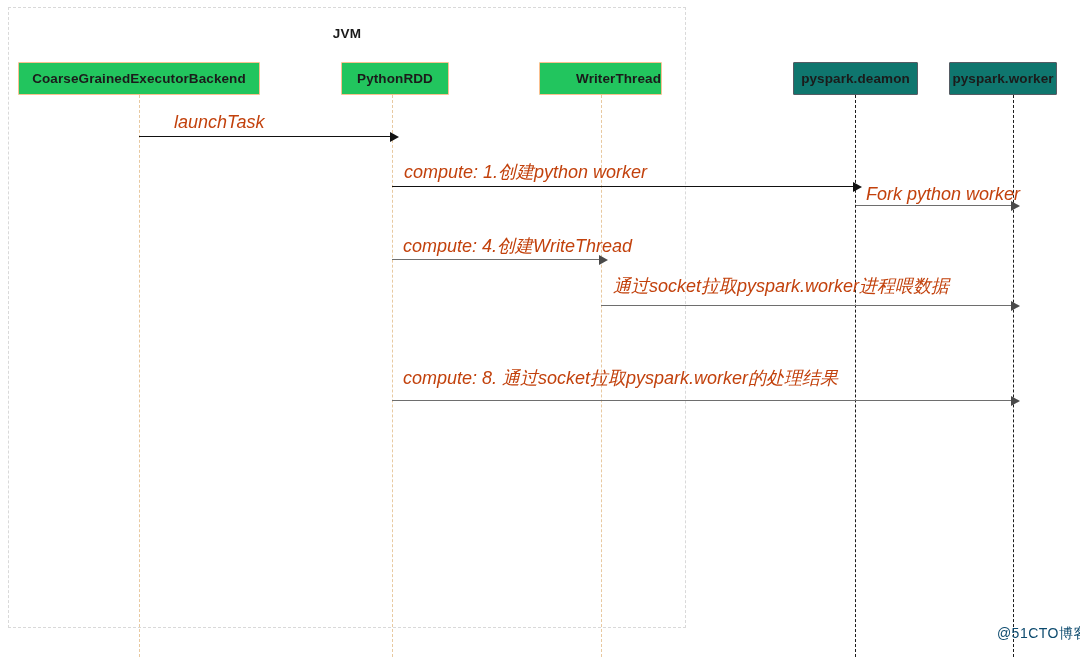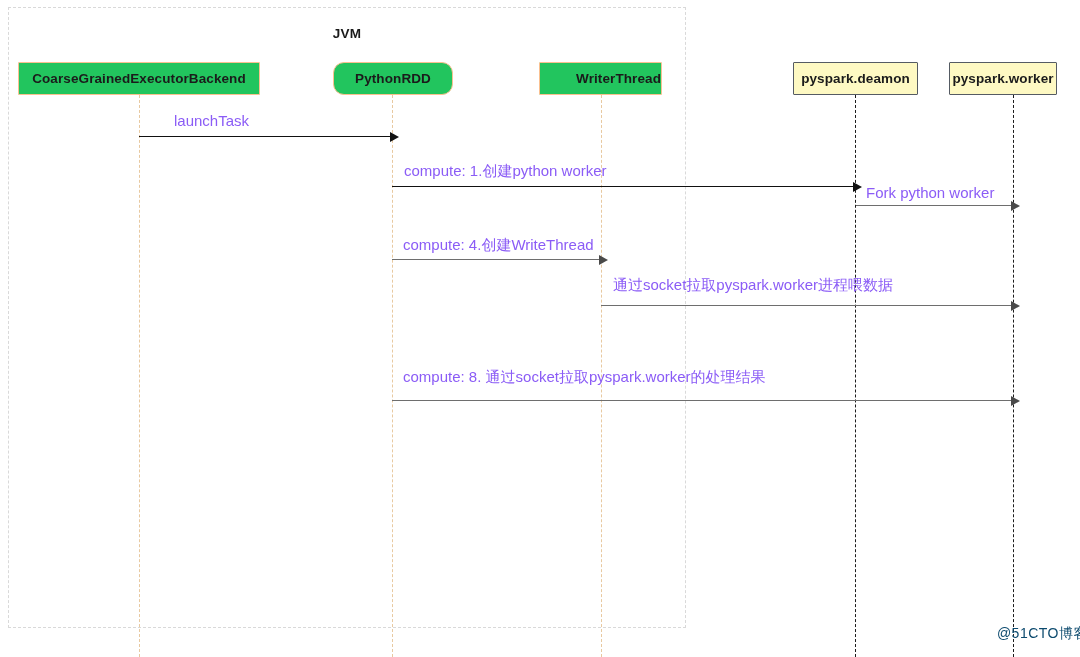--- a/index.html
+++ b/index.html
@@ -45,21 +45,21 @@
     color:#1b1b1b;
     letter-spacing:0.1px;
     white-space:nowrap;
   }
   .participant.jvm-actor{
     background:#22c55e;
     border:1px solid #FAC090;
     border-radius:1px;
   }
   .participant.ext-actor{
-    background:#fef9c3;
+    background:#0f766e;
     border:1.3px solid #555b63;
     border-radius:1px;
   }
 
   
   .lifeline{
     position:absolute;
     width:0;
     border-left-width:1.4px;
     border-left-style:dashed;
@@ -81,24 +81,25 @@
     position:absolute;
     width:0;height:0;
     border-top:5px solid transparent;
     border-bottom:5px solid transparent;
   }
   .msg-head.black{border-left:9px solid #111111;}
   .msg-head.gray{border-left:9px solid #4a4a4a;}
 
   .msg-label{
     position:absolute;
-    font-size:15px;
-    color:#8b5cf6;
+    font-size:18px;
+    color:#c2410c;
     white-space:nowrap;
     line-height:1.2;
+    font-style:italic;
   }
 
   
   .watermark{
     position:absolute;
     right:12px;bottom:14px;
     font-size:14px;
     color:#0c4a6e;
     letter-spacing:0.5px;
     white-space:nowrap;
@@ -111,21 +112,21 @@
 
   <div class="jvm-box"></div>
   <div class="jvm-label">JVM</div>
 
   <div id="participants-layer">
       <div class="lifeline orange" style="left: 139px; top: 95px; height: 562px;"></div>
       <div class="participant jvm-actor" style="left: 18px; top: 62px; width: 242px; height: 33px;">
         <span>CoarseGrainedExecutorBackend</span>
       </div>
       <div class="lifeline orange" style="left: 392px; top: 95px; height: 562px;"></div>
-      <div class="participant jvm-actor" style="left: 333px; top: 62px; width: 120px; height: 33px; border-radius: 11px;">
+      <div class="participant jvm-actor" style="left: 341px; top: 62px; width: 108px; height: 33px;">
         <span>PythonRDD</span>
       </div>
       <div class="lifeline orange" style="left: 601px; top: 95px; height: 562px;"></div>
       <div class="participant jvm-actor" style="left: 539px; top: 62px; width: 123px; height: 33px; justify-content: flex-end;">
         <span>WriterThread</span>
       </div>
       <div class="lifeline dark" style="left: 855px; top: 95px; height: 562px;"></div>
       <div class="participant ext-actor" style="left: 793px; top: 62px; width: 125px; height: 33px;">
         <span>pyspark.deamon</span>
       </div>

